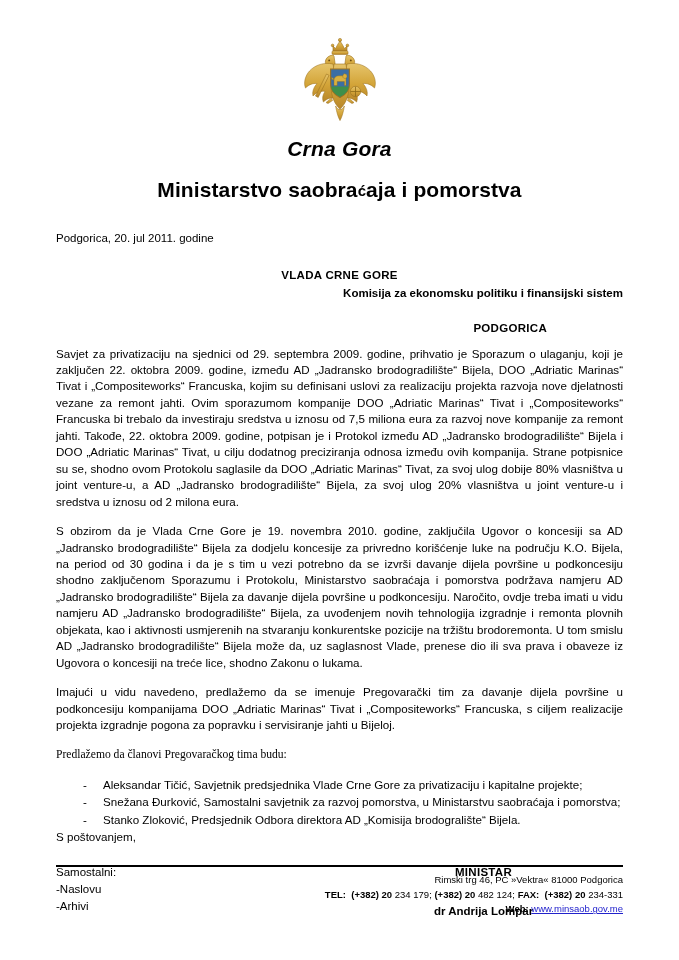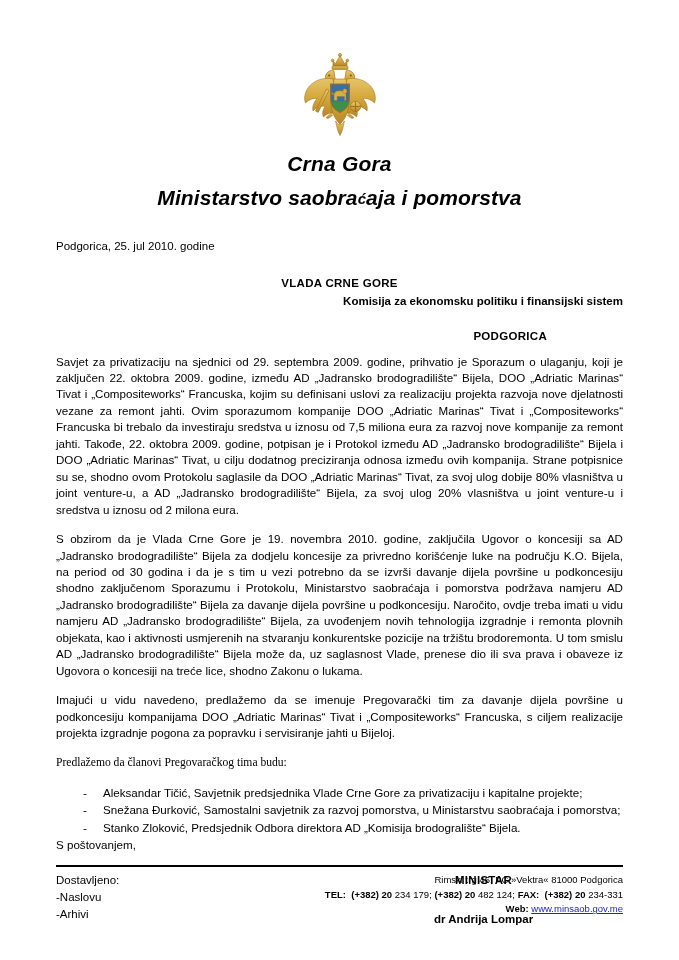--- a/index.html
+++ b/index.html
@@ -14,21 +14,21 @@
     font-family: "Liberation Sans", sans-serif;
     color: #000000;
     overflow: hidden;
     position: relative;
   }
 
   .page {
     width: 679px;
     height: 960px;
     box-sizing: border-box;
-    padding: 15px 56px;
+    padding: 0 56px;
     position: relative;
   }
 
   
   .emblem-wrap {
     text-align: center;
     padding-top: 38px;
     height: 96px;
   }
   .emblem {
@@ -44,24 +44,23 @@
   .masthead .line1 {
     font-size: 21px;
     font-weight: bold;
     font-style: italic;
     letter-spacing: 0.2px;
     line-height: 1.25;
   }
   .masthead .line2 {
     font-size: 21px;
     font-weight: bold;
-    font-style: italic;
     letter-spacing: 0.1px;
     line-height: 1.3;
-    margin-top: 7px;
+    margin-top: 14px;
   }
   .masthead .line2 .sub-c {
     font-size: 15px;
     vertical-align: 1px;
   }
 
   
   .refblock {
     margin-top: 26px;
     font-size: 11.5px;
@@ -250,21 +249,21 @@
       </svg>
     </span>
   </div>
 
   <div class="masthead">
     <div class="line1">Crna Gora</div>
     <div class="line2"><span>Ministarstvo saobra</span><span class="sub-c">ć</span><span>aja i pomorstva</span></div>
   </div>
 
   <div class="refblock">
-    <div>Podgorica, 25. jul 2010. godine</div>
+    <div>Podgorica, 20. jul 2011. godine</div>
   </div>
 
   <div class="addressee">
     <div class="org">VLADA CRNE GORE</div>
     <div class="dept">Komisija za ekonomsku politiku i finansijski sistem</div>
   </div>
   <div class="city">PODGORICA</div>
 
   <div class="body-copy">
     <p>Savjet za privatizaciju na sjednici od 29. septembra 2009. godine, prihvatio je Sporazum o ulaganju, koji je zaključen 22. oktobra 2009. godine, između AD „Jadransko brodogradilište“ Bijela, DOO „Adriatic Marinas“ Tivat i „Compositeworks“ Francuska, kojim su definisani uslovi za realizaciju projekta razvoja nove djelatnosti vezane za remont jahti. Ovim sporazumom kompanije DOO „Adriatic Marinas“ Tivat i „Compositeworks“  Francuska bi trebalo da investiraju sredstva u iznosu od 7,5 miliona eura za razvoj nove kompanije za remont jahti. Takođe, 22. oktobra 2009. godine, potpisan je i Protokol između AD „Jadransko brodogradilište“ Bijela i DOO „Adriatic Marinas“ Tivat, u cilju dodatnog preciziranja odnosa između ovih kompanija. Strane potpisnice su se, shodno ovom Protokolu saglasile da DOO „Adriatic Marinas“ Tivat, za svoj ulog dobije 80% vlasništva u joint venture-u, a AD „Jadransko brodogradilište“ Bijela, za svoj ulog 20% vlasništva u joint venture-u i sredstva u iznosu od 2 milona eura.</p>
@@ -286,21 +285,21 @@
     <li>
       <span class="dash">-</span>
       <span>Stanko Zloković, Predsjednik Odbora direktora AD „Komisija brodogralište“ Bijela.</span>
     </li>
   </ul>
 
   <div class="regards">S poštovanjem,</div>
 
   <div class="sig-row">
     <div class="sig-left">
-      <div>Dostavljeno:</div>
+      <div>Samostalni:</div>
       <div>-Naslovu</div>
       <div>-Arhivi</div>
     </div>
     <div class="sig-right">
       <div class="minister-title">MINISTAR</div>
       <div class="minister-name">dr Andrija Lompar</div>
     </div>
   </div>
 
   <div class="footer">

